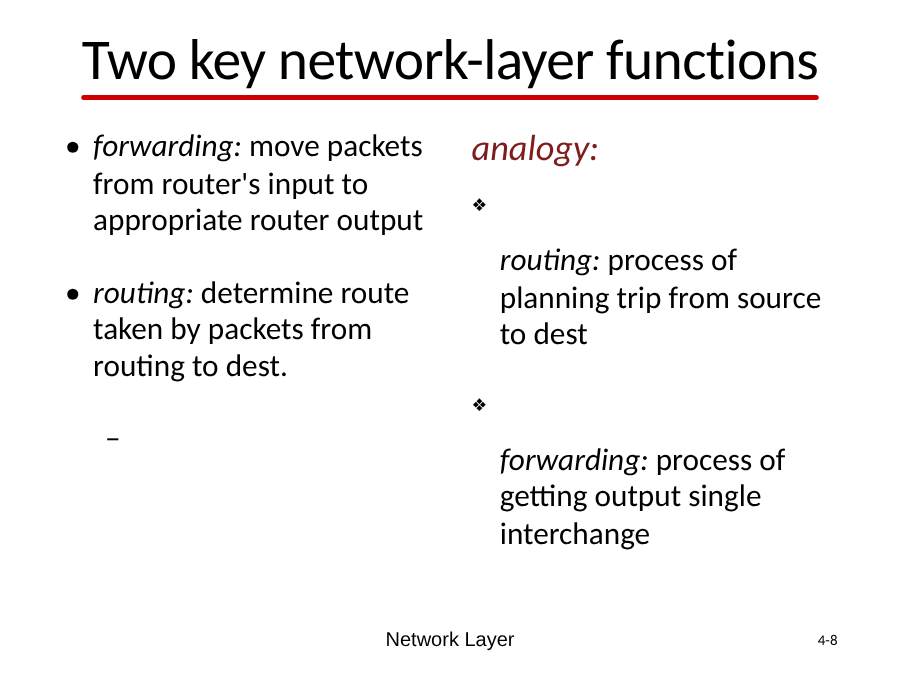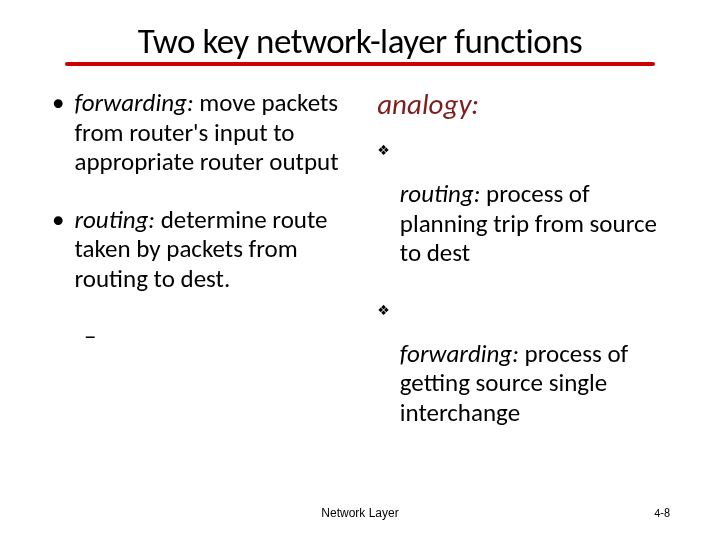--- a/index.html
+++ b/index.html
@@ -15,21 +15,21 @@
       padding: 20px 50px 30px 50px;
       height: 100%;
       position: relative;
     }
     .title-wrap {
       text-align: center;
       margin-bottom: 22px;
       position: relative;
     }
     .title {
-      font-size: 35px;
+      font-size: 46px;
       font-weight: 400;
       color: #000;
       display: inline-block;
       padding-bottom: 2px;
       letter-spacing: -0.5px;
     }
     .underline {
       height: 4px;
       width: 590px;
       margin: -2px auto 0 auto;
@@ -102,21 +102,21 @@
       align-items: center;
       padding: 0 50px;
       font-size: 13px;
       color: #000;
     }
     .footer-center {
       position: absolute;
       left: 50%;
       transform: translateX(-50%);
       font-family: Arial, sans-serif;
-      font-size: 12px;
+      font-size: 16px;
     }
     .footer-right {
       font-size: 12px;
       font-family: Calibri, Arial, sans-serif;
     }
   </style>
 </head>
 <body>
 
 <div class="slide">
@@ -154,21 +154,21 @@
       <div class="diamond-bullet">
         <span class="diamond">❖</span>
         <span class="content">
           <span class="italic">routing:</span><span> process of planning trip from source to dest</span>
         </span>
       </div>
 
       <div class="diamond-bullet">
         <span class="diamond">❖</span>
         <span class="content">
-          <span class="italic">forwarding:</span><span> process of getting source single interchange</span>
+          <span class="italic">forwarding:</span><span> process of getting output single interchange</span>
         </span>
       </div>
     </div>
   </div>
 
   <div class="footer">
     <span></span>
     <span class="footer-center">Network Layer</span>
     <span class="footer-right">4-8</span>
   </div>

